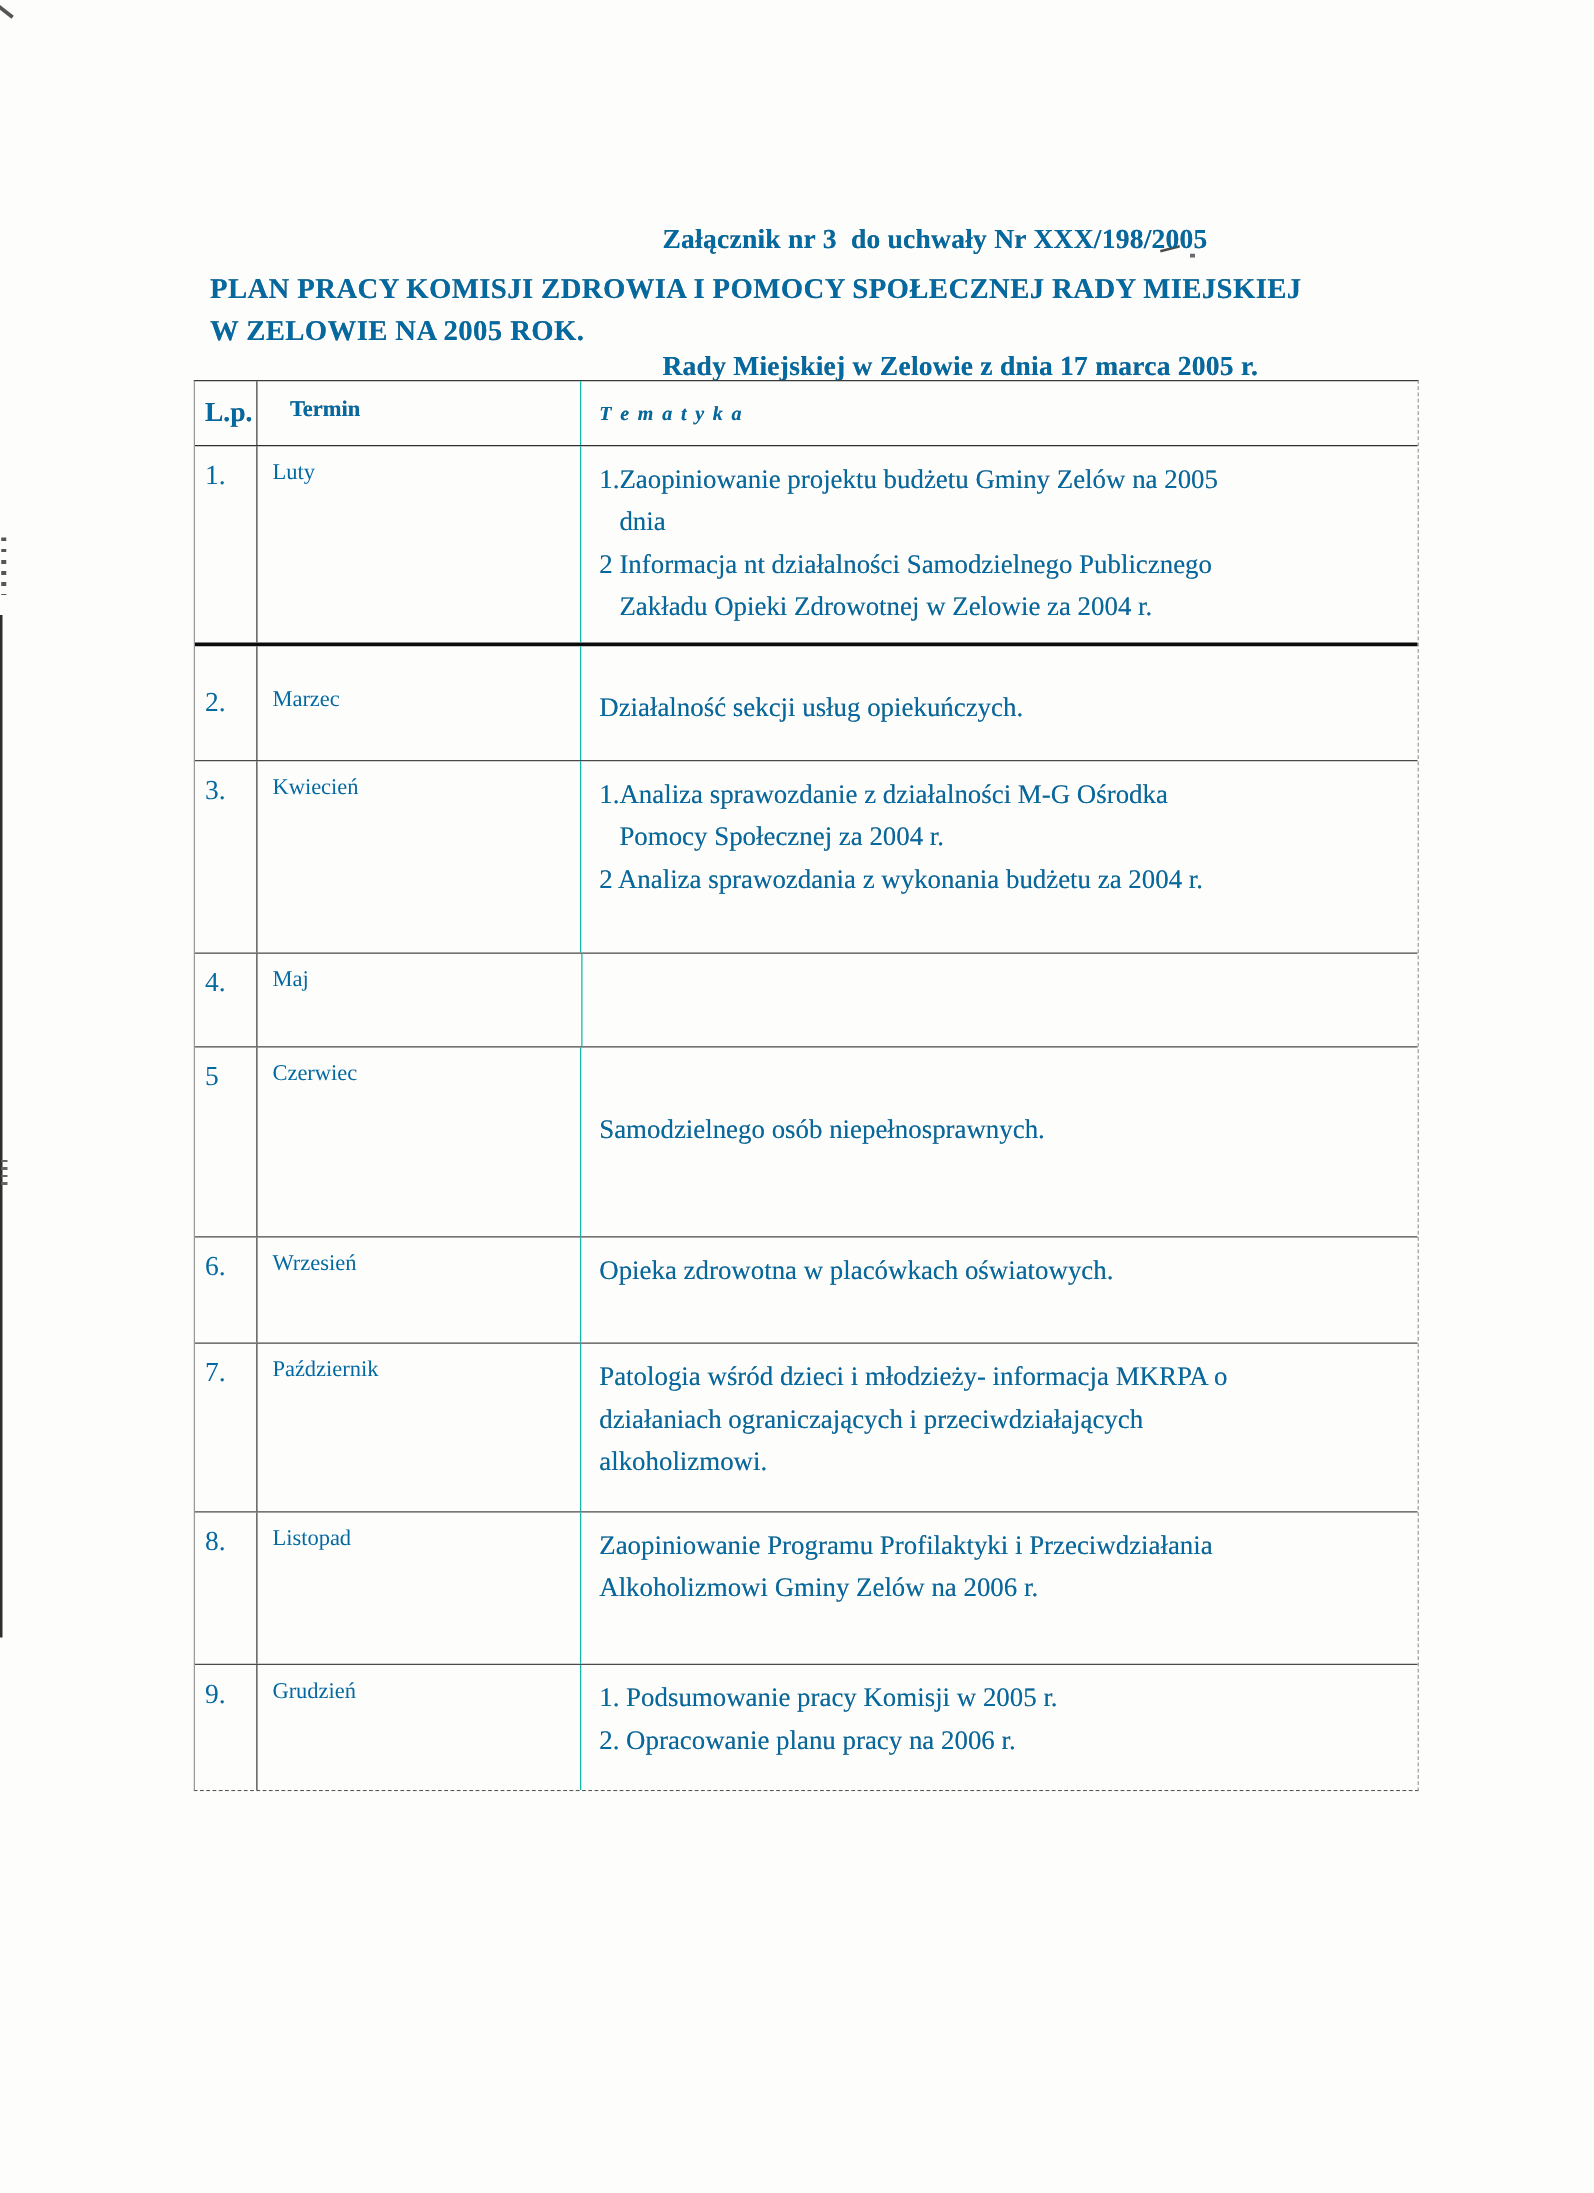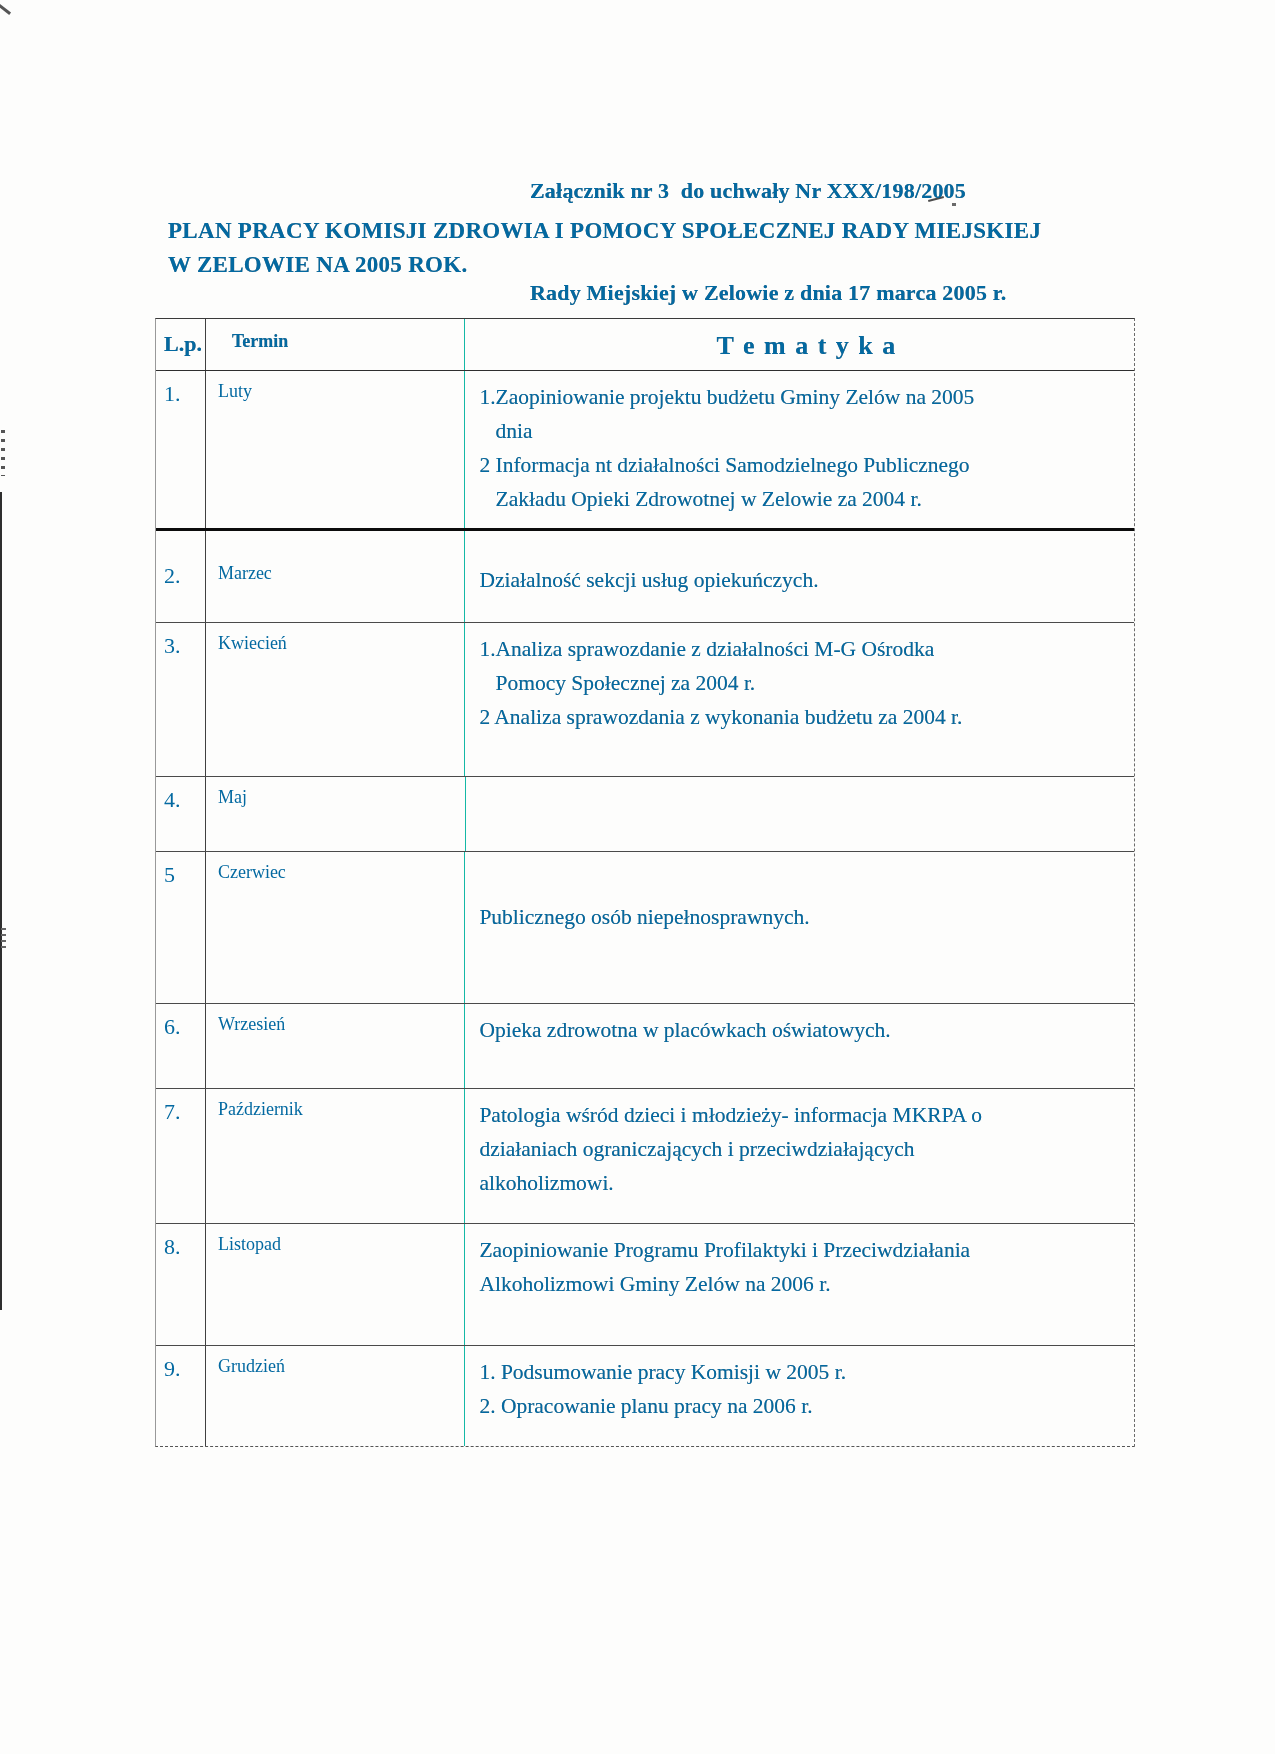--- a/index.html
+++ b/index.html
@@ -22,40 +22,40 @@
   }
   
   .doc-title{
     position:absolute;left:168px;top:214px;width:960px;
     font-size:23px;font-weight:bold;line-height:34px;
     letter-spacing:0.3px;
     text-shadow:0 0 0.5px rgba(20,20,20,.5);
   }
   
   .plan-table{
-    position:absolute;left:155px;top:318px;width:980px;
+    position:absolute;left:155px;top:304px;width:980px;
     border-top:1px solid #3a3a3a;
     border-left:1px solid #999;
     border-right:1px dashed #6b6b6b;
     border-bottom:1px dashed #555;
     box-sizing:border-box;
   }
   .t-row{display:flex;box-sizing:border-box;border-bottom:1px solid #4a4a4a;}
   .t-row.header-row{height:52px;border-bottom:1px solid #2f2f2f;}
   .t-row.heavy-bottom{border-bottom:3px solid #0c0c0c;}
   .t-row.last{border-bottom:none;}
   .cell{box-sizing:border-box;overflow:hidden;}
   .cell.lp{width:50px;border-right:1px solid #404040;padding:10px 0 0 8px;font-size:22px;}
   .cell.termin{width:260px;border-right:1px solid #14b8a6;padding:10px 0 0 12px;font-size:18px;}
   .cell.tematyka{width:670px;padding:9px 0 0 14px;font-size:21.5px;line-height:34px;}
   .cell .line{white-space:pre;text-shadow:0 0 0.4px rgba(25,25,25,.45);}
   .header-row .cell{font-weight:bold;text-shadow:0 0 0.5px rgba(20,20,20,.5);}
   .header-row .cell.lp{padding-top:12px;}
   .header-row .cell.termin{padding-top:12px;padding-left:26px;}
-  .header-row .cell.tematyka{padding-top:10px;text-align:center;letter-spacing:1.5px;font-size:26px;}
+  .header-row .cell.tematyka{padding-top:10px;letter-spacing:1.5px;font-size:16px;font-style:italic;}
   
   .scan-edge-line{position:absolute;left:0;top:492px;width:2px;height:818px;background:#2e2e2e;}
   .scan-speck-a{position:absolute;left:1px;top:430px;width:4px;height:46px;
     background:repeating-linear-gradient(#555 0 3px, transparent 3px 9px);}
   .scan-speck-b{position:absolute;left:1px;top:928px;width:5px;height:22px;
     background:repeating-linear-gradient(#666 0 2px, transparent 2px 6px);}
   .scan-corner-mark{position:absolute;left:0;top:4px;width:14px;height:3px;background:#555;
     transform:rotate(38deg);transform-origin:left top;}
   .scan-tilde{position:absolute;left:928px;top:198px;width:16px;height:2px;background:#4c4c4c;
     transform:rotate(-14deg);}
@@ -117,21 +117,21 @@
           </div>
         </div>
         <div class="t-row" style="height: 75px;">
           <div class="cell lp">4.</div>
           <div class="cell termin">Maj</div>
         </div>
         <div class="t-row" style="height: 152px;">
           <div class="cell lp">5</div>
           <div class="cell termin">Czerwiec</div>
           <div class="cell tematyka" style="padding-top: 48px;">
-            <div class="line">Publicznego osób niepełnosprawnych.</div>
+            <div class="line">Samodzielnego osób niepełnosprawnych.</div>
           </div>
         </div>
         <div class="t-row" style="height: 85px;">
           <div class="cell lp">6.</div>
           <div class="cell termin">Wrzesień</div>
           <div class="cell tematyka">
             <div class="line">Opieka zdrowotna w placówkach oświatowych.</div>
           </div>
         </div>
         <div class="t-row" style="height: 135px;">

